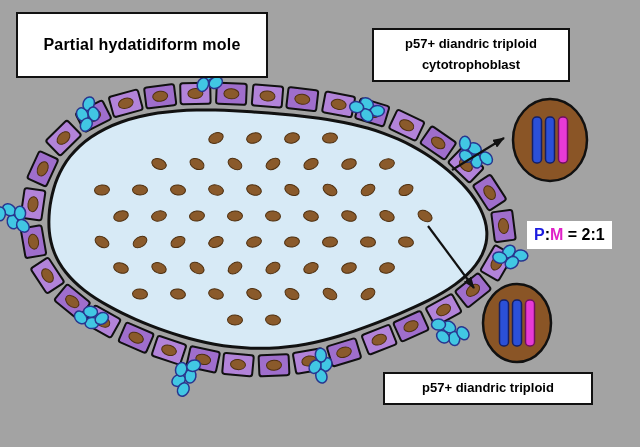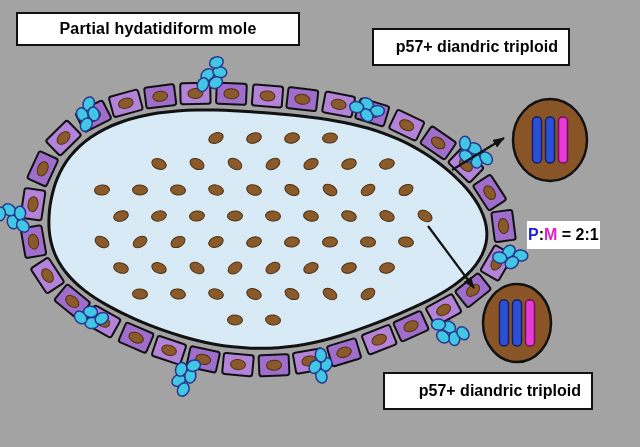--- a/index.html
+++ b/index.html
@@ -1,23 +1,23 @@
 <!DOCTYPE html>
 <html><head>
 <meta charset="utf-8">
 <style>
   html,body{margin:0;padding:0;font-family:"Liberation Sans",sans-serif;}
   .canvas{position:relative;width:640px;height:447px;overflow:hidden;background:#a3a3a3;}
   .canvas svg{position:absolute;left:0;top:0;}
   .box{position:absolute;background:#fff;border:2px solid #111;color:#000;font-weight:bold;text-align:center;box-sizing:border-box;}
-  .title-box{left:16px;top:12px;width:284px;padding:6px 0;font-size:16px;letter-spacing:0.2px;}
-  .label-box{font-size:16px;line-height:1.6;padding:4px 10px;text-align:right;}
+  .title-box{left:16px;top:12px;width:252px;padding:22px 0;font-size:16px;letter-spacing:0.2px;}
+  .label-box{font-size:13px;line-height:1.6;padding:4px 10px;}
   .label-top{left:372px;top:28px;width:198px;}
   .label-bottom{left:383px;top:372px;width:210px;}
-  .ratio-box{position:absolute;left:527px;top:221px;background:#fff;padding:5px 1px;font-weight:bold;font-size:16px;color:#000;}
+  .ratio-box{position:absolute;left:527px;top:221px;background:#fff;padding:5px 7px;font-weight:bold;font-size:16px;color:#000;}
 </style>
 </head>
 <body>
 
 <div class="canvas" style="background: rgb(163, 163, 163);">
 
   <svg id="dsvg" width="640" height="447">
     <defs>
       <marker id="ah" viewBox="0 0 12 9" markerWidth="12" markerHeight="9" refX="11" refY="4.5" orient="auto" markerUnits="userSpaceOnUse">
         <path d="M0 0 L12 4.5 L0 9 Z" fill="#111"></path>
@@ -299,20 +299,21 @@
         </g>
       </g>
   </svg>
 
   <div class="box title-box">
     <span>Partial hydatidiform mole</span>
   </div>
 
   <div class="box label-box label-top">
     <div>p57+ diandric triploid</div>
+    <div>cytotrophoblast</div>
   </div>
 
   <div class="box label-box label-bottom">
     <div>p57+ diandric triploid</div>
   </div>
 
   <div class="ratio-box"><span style="color: rgb(28, 28, 224);">P</span><span>:</span><span style="color: rgb(224, 32, 200);">M</span><span> = 2:1</span></div>
 
 </div>
 

